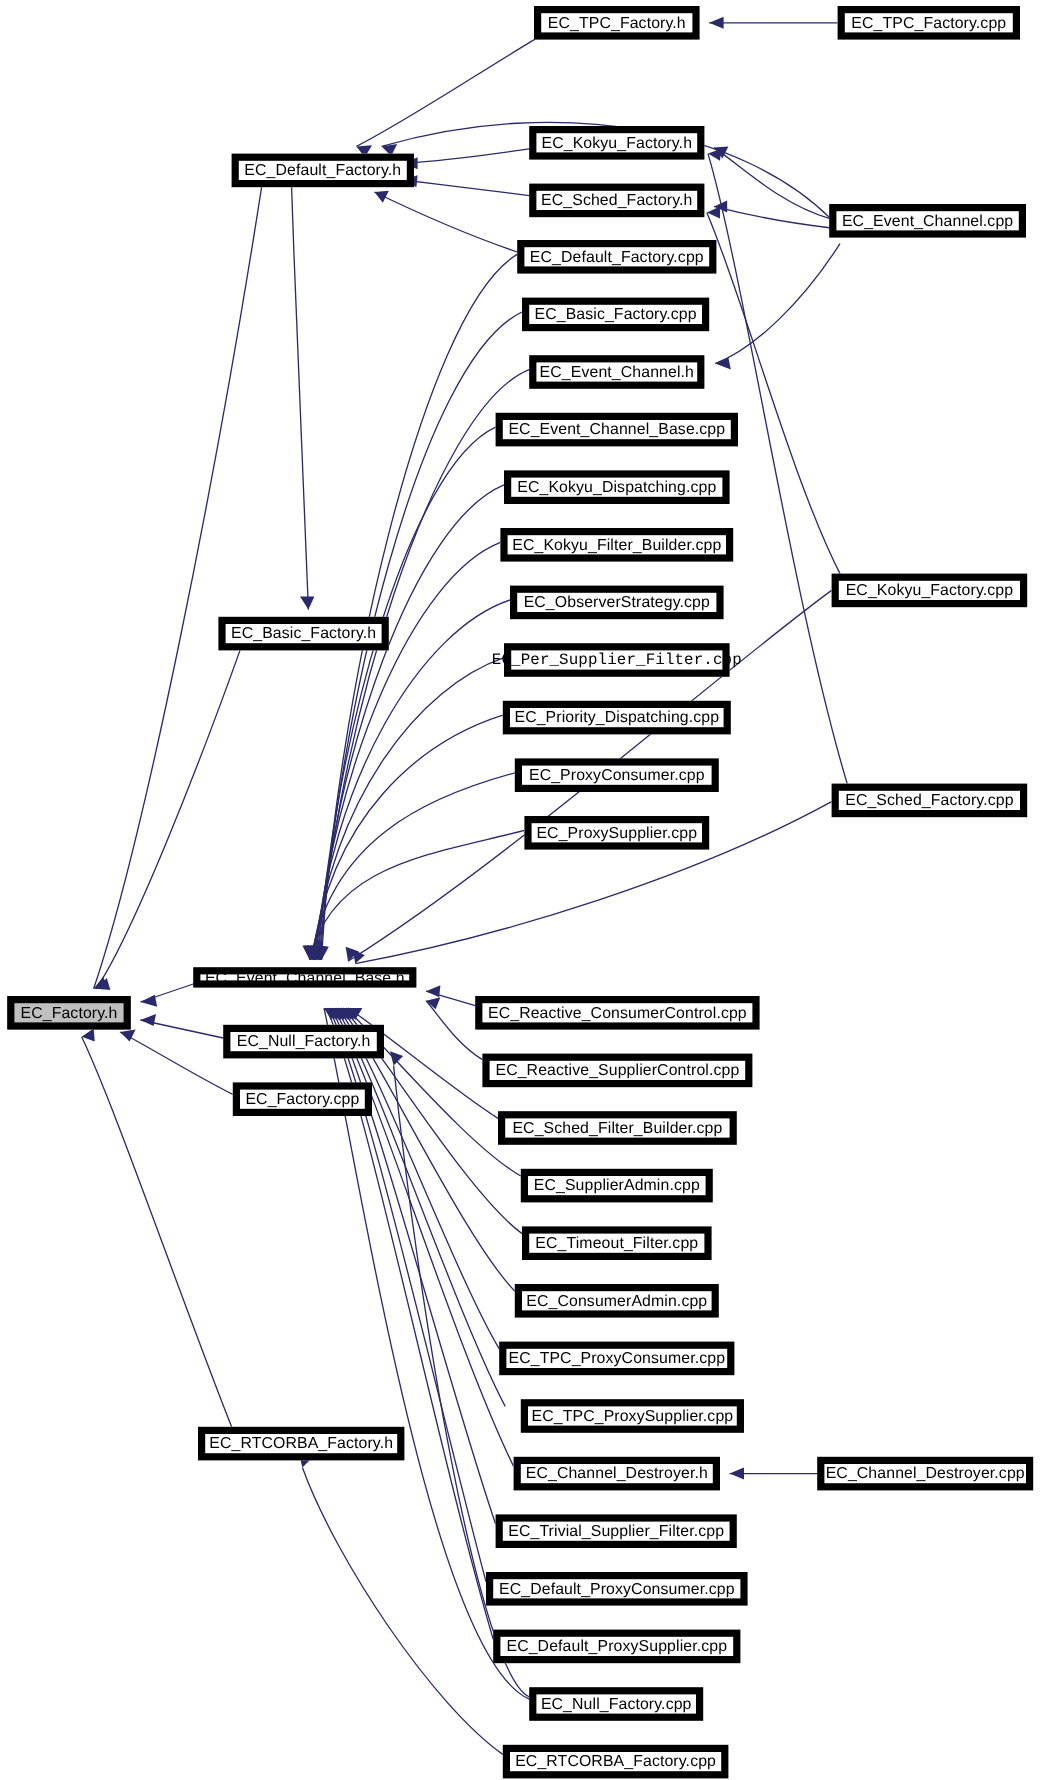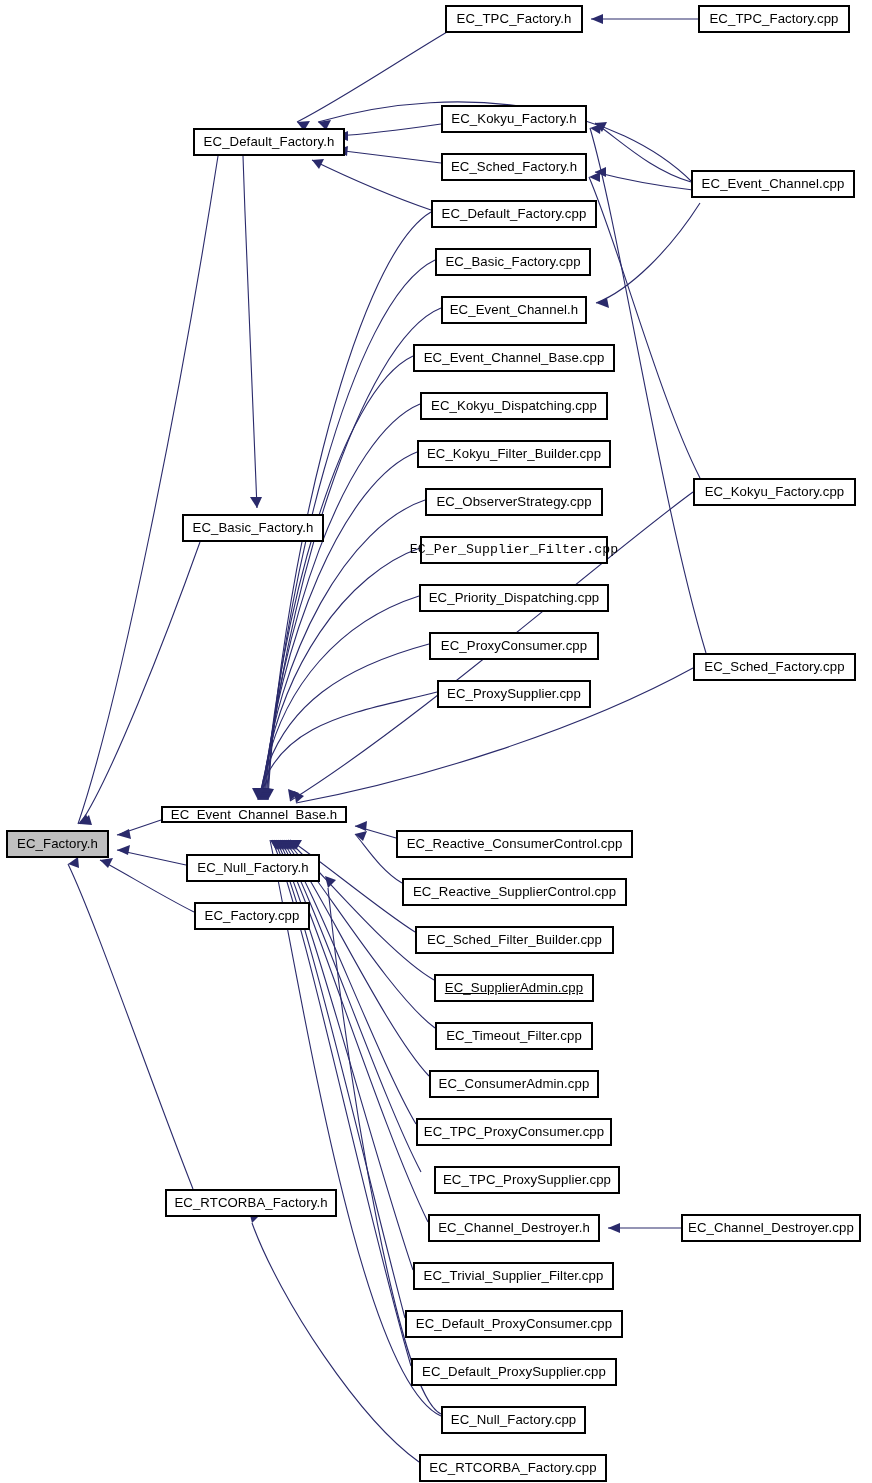--- a/index.html
+++ b/index.html
@@ -27,21 +27,21 @@
     stroke: #2a2a6b;
     stroke-width: 1.1;
   }
   .arrow-head {
     fill: #2a2a6b;
     stroke: none;
   }
   .node-box {
     position: absolute;
     box-sizing: border-box;
-    border: 2px solid #0369a1;
+    border: 6px solid #0369a1;
     background: #ffffff;
     color: #000000;
     font-size: 13.2px;
     line-height: 1;
     display: flex;
     align-items: center;
     justify-content: center;
     white-space: nowrap;
     letter-spacing: 0.1px;
   }
@@ -169,21 +169,21 @@
     <div class="node-box" style="left: 429px; top: 632px; width: 170px; height: 28px; border-color: rgb(0, 0, 0); background: rgb(255, 255, 255);">EC_ProxyConsumer.cpp</div>
     <div class="node-box" style="left: 693px; top: 653px; width: 163px; height: 28px; border-color: rgb(0, 0, 0); background: rgb(255, 255, 255);">EC_Sched_Factory.cpp</div>
     <div class="node-box" style="left: 437px; top: 680px; width: 154px; height: 28px; border-color: rgb(0, 0, 0); background: rgb(255, 255, 255);">EC_ProxySupplier.cpp</div>
     <div class="node-box" style="left: 161px; top: 806px; width: 186px; height: 17px; border-color: rgb(0, 0, 0); background: rgb(255, 255, 255); text-align: center;">EC_Event_Channel_Base.h</div>
     <div class="node-box highlight" style="left: 6px; top: 830px; width: 103px; height: 28px; border-color: rgb(0, 0, 0); background: rgb(191, 191, 191);">EC_Factory.h</div>
     <div class="node-box" style="left: 396px; top: 830px; width: 237px; height: 28px; border-color: rgb(0, 0, 0); background: rgb(255, 255, 255);">EC_Reactive_ConsumerControl.cpp</div>
     <div class="node-box" style="left: 186px; top: 854px; width: 134px; height: 28px; border-color: rgb(0, 0, 0); background: rgb(255, 255, 255);">EC_Null_Factory.h</div>
     <div class="node-box" style="left: 402px; top: 878px; width: 225px; height: 28px; border-color: rgb(0, 0, 0); background: rgb(255, 255, 255);">EC_Reactive_SupplierControl.cpp</div>
     <div class="node-box" style="left: 194px; top: 902px; width: 116px; height: 28px; border-color: rgb(0, 0, 0); background: rgb(255, 255, 255);">EC_Factory.cpp</div>
     <div class="node-box" style="left: 415px; top: 926px; width: 199px; height: 28px; border-color: rgb(0, 0, 0); background: rgb(255, 255, 255);">EC_Sched_Filter_Builder.cpp</div>
-    <div class="node-box" style="left: 434px; top: 974px; width: 160px; height: 28px; border-color: rgb(0, 0, 0); background: rgb(255, 255, 255); text-decoration: underline;">EC_SupplierAdmin.cpp</div>
+    <div class="node-box" style="left: 434px; top: 974px; width: 160px; height: 28px; border-color: rgb(0, 0, 0); background: rgb(255, 255, 255);">EC_SupplierAdmin.cpp</div>
     <div class="node-box" style="left: 435px; top: 1022px; width: 158px; height: 28px; border-color: rgb(0, 0, 0); background: rgb(255, 255, 255);">EC_Timeout_Filter.cpp</div>
     <div class="node-box" style="left: 429px; top: 1070px; width: 170px; height: 28px; border-color: rgb(0, 0, 0); background: rgb(255, 255, 255);">EC_ConsumerAdmin.cpp</div>
     <div class="node-box" style="left: 416px; top: 1118px; width: 196px; height: 28px; border-color: rgb(0, 0, 0); background: rgb(255, 255, 255);">EC_TPC_ProxyConsumer.cpp</div>
     <div class="node-box" style="left: 434px; top: 1166px; width: 186px; height: 28px; border-color: rgb(0, 0, 0); background: rgb(255, 255, 255);">EC_TPC_ProxySupplier.cpp</div>
     <div class="node-box" style="left: 165px; top: 1189px; width: 172px; height: 28px; border-color: rgb(0, 0, 0); background: rgb(255, 255, 255);">EC_RTCORBA_Factory.h</div>
     <div class="node-box" style="left: 428px; top: 1214px; width: 172px; height: 28px; border-color: rgb(0, 0, 0); background: rgb(255, 255, 255);">EC_Channel_Destroyer.h</div>
     <div class="node-box" style="left: 681px; top: 1214px; width: 180px; height: 28px; border-color: rgb(0, 0, 0); background: rgb(255, 255, 255);">EC_Channel_Destroyer.cpp</div>
     <div class="node-box" style="left: 413px; top: 1262px; width: 201px; height: 28px; border-color: rgb(0, 0, 0); background: rgb(255, 255, 255);">EC_Trivial_Supplier_Filter.cpp</div>
     <div class="node-box" style="left: 405px; top: 1310px; width: 218px; height: 28px; border-color: rgb(0, 0, 0); background: rgb(255, 255, 255);">EC_Default_ProxyConsumer.cpp</div>
     <div class="node-box" style="left: 411px; top: 1358px; width: 206px; height: 28px; border-color: rgb(0, 0, 0); background: rgb(255, 255, 255);">EC_Default_ProxySupplier.cpp</div>

